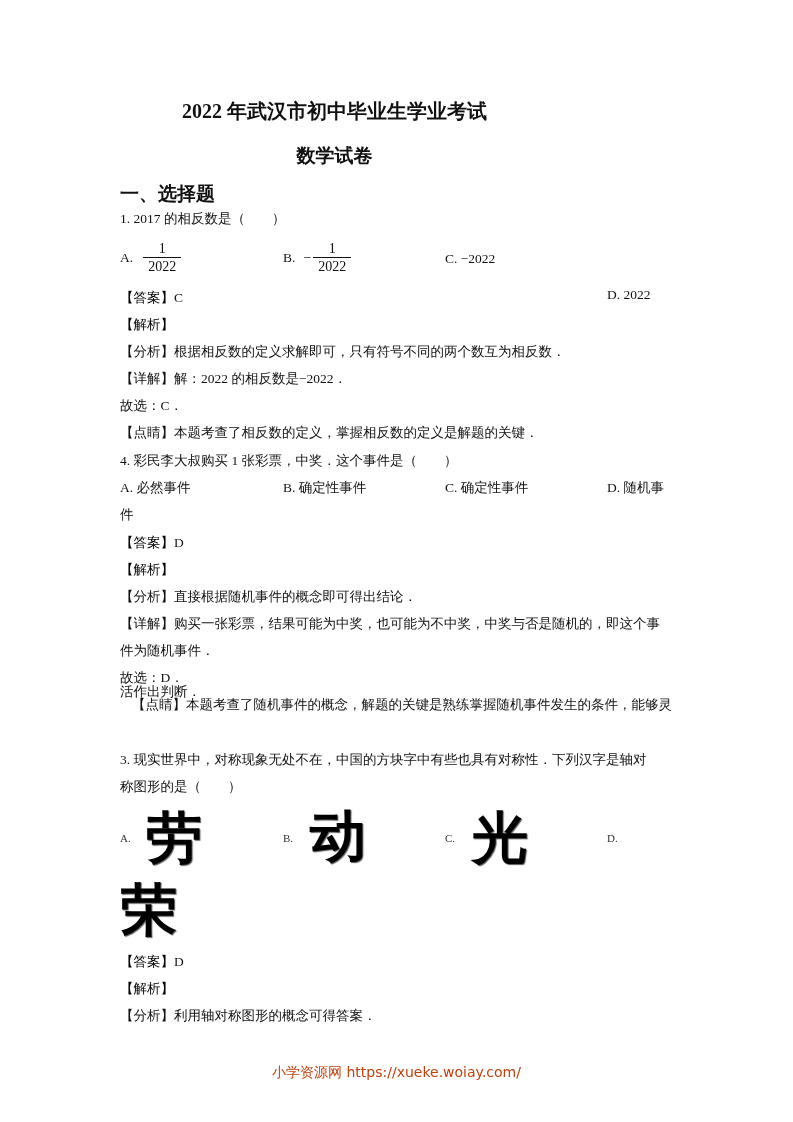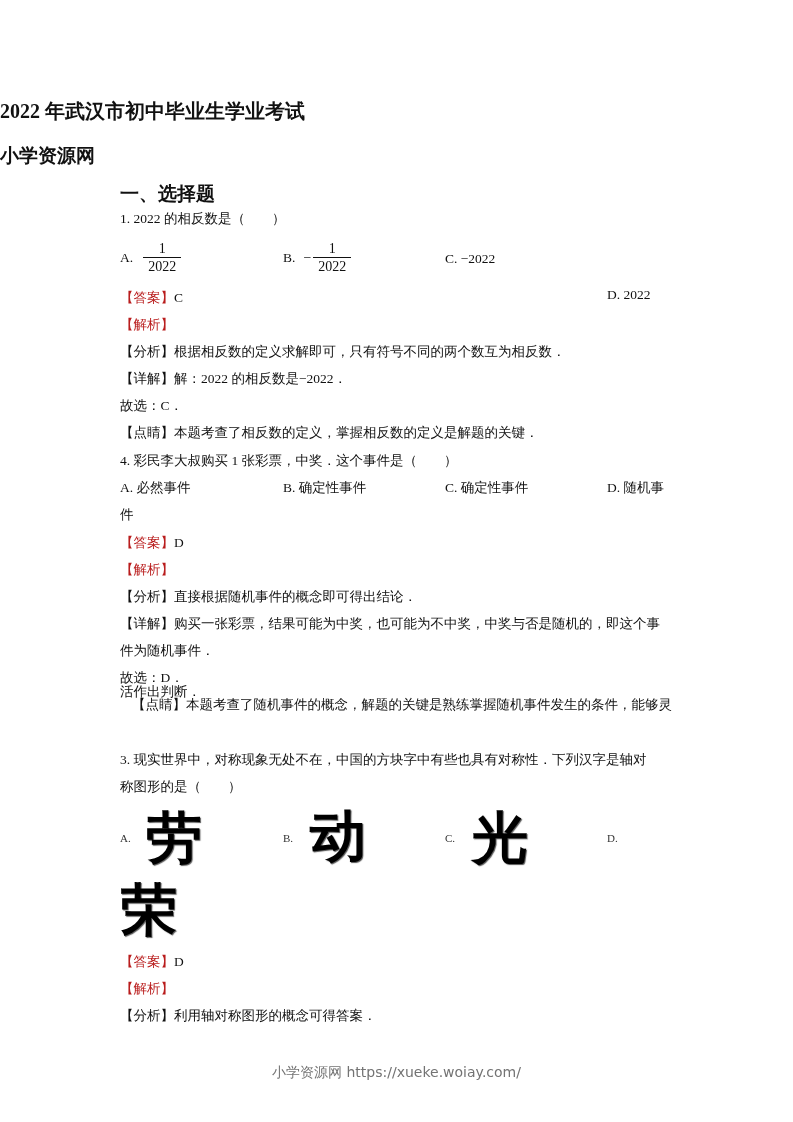--- a/index.html
+++ b/index.html
@@ -1,42 +1,42 @@
 <!DOCTYPE html>
 <html><head>
 <meta charset="utf-8">
 <style>
   html, body { margin:0; padding:0; background:#ffffff; }
   body { width:793px; height:1122px; position:relative; overflow:hidden;
          font-family:"Liberation Serif","DejaVu Serif",serif; color:#111; }
   .abs { position:absolute; white-space:nowrap; }
-  .title { font-weight:bold; font-size:20px; left:0; width:669px; text-align:left; }
+  .title { font-weight:bold; font-size:20px; left:0; width:669px; text-align:center; }
   .h2 { font-weight:bold; font-size:19px; }
   .line { font-size:13.5px; line-height:16px; }
-  .tag { color:#b91c1c; }
+  .tag { color:#000000; }
   .opt { font-size:13.5px; }
   .frac { display:inline-flex; flex-direction:column; align-items:center; vertical-align:middle; margin-left:10px; font-size:14px; }
   .frac .num { padding:0 2px; line-height:17px; }
   .frac .bar { width:38px; border-top:1px solid #111; }
   .frac .den { line-height:18px; }
   .neg { font-size:14px; margin-left:8px; }
   .bigchar { font-family:"DejaVu Sans",sans-serif; font-weight:bold; font-size:56px; line-height:60px; color:#000; text-shadow:1px 1px 1px #555; }
   .small-opt { font-size:11px; color:#333; }
-  .footer { font-family:"DejaVu Sans",sans-serif; font-size:14px; color:#737373; left:0; width:793px; text-align:center; }
+  .footer { font-family:"DejaVu Sans",sans-serif; font-size:14px; color:#c2410c; left:0; width:793px; text-align:center; }
 </style>
 </head>
 <body>
 
 <div>
 
   <div class="abs title" style="top:98px;">2022 年武汉市初中毕业生学业考试</div>
-  <div class="abs title" style="top:143px; font-size:19px;">小学资源网</div>
+  <div class="abs title" style="top:143px; font-size:19px;">数学试卷</div>
   <div class="abs h2" style="left:120px; top:181px;">一、选择题</div>
 
-  <div class="abs line" style="left:120px; top:211px;">1. 2022 的相反数是（　　）</div>
+  <div class="abs line" style="left:120px; top:211px;">1. 2017 的相反数是（　　）</div>
 
   <div class="abs opt" style="left:120px; top:240px; display:flex; align-items:center;">
     <span>A.</span>
     <span class="frac">
       <span class="num">1</span>
       <span class="bar"></span>
       <span class="den">2022</span>
     </span>
   </div>
   <div class="abs opt" style="left:283px; top:240px; display:flex; align-items:center;">

